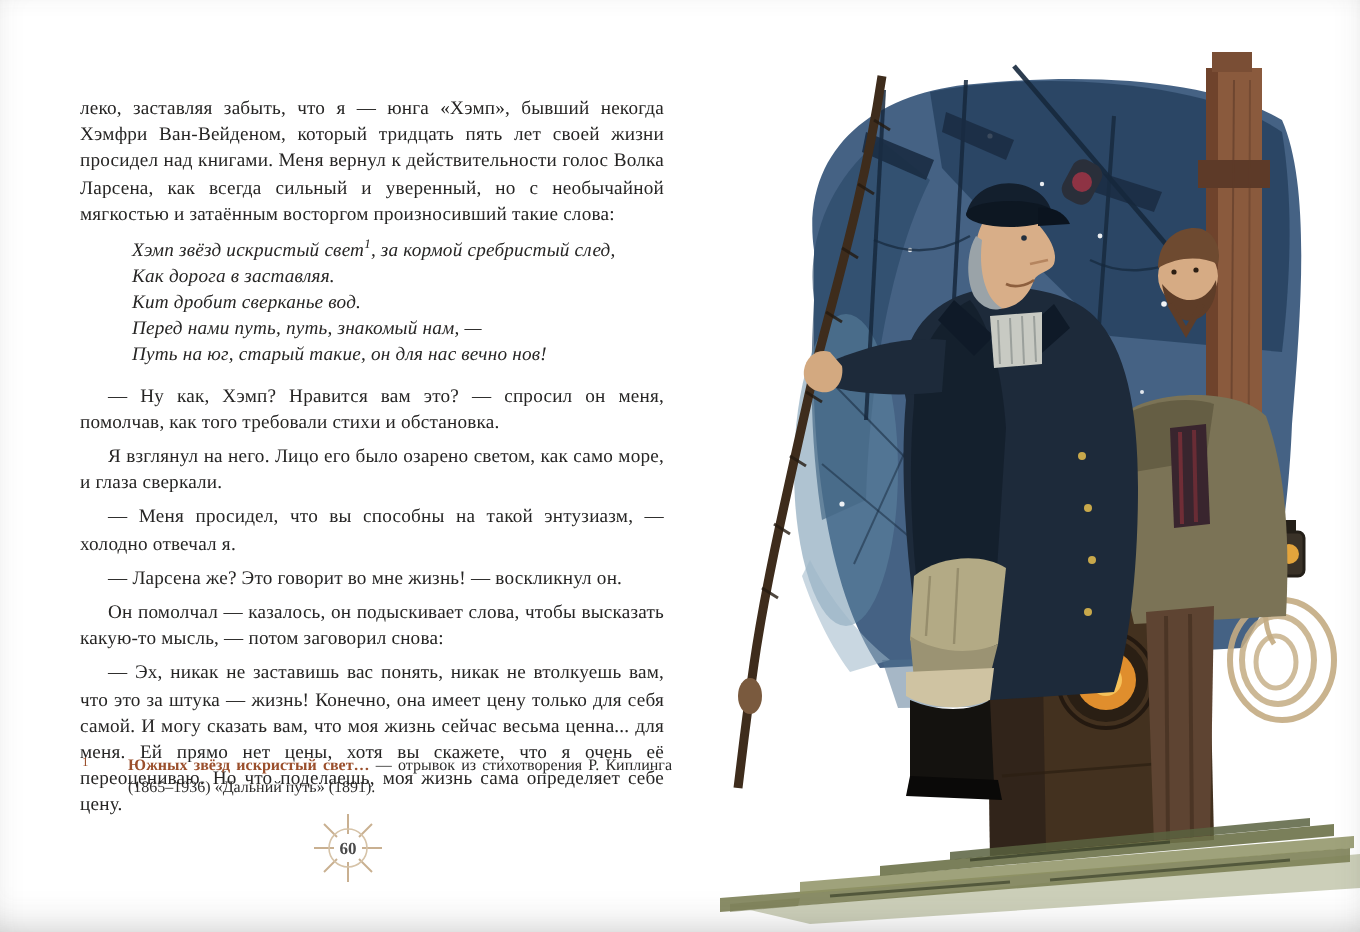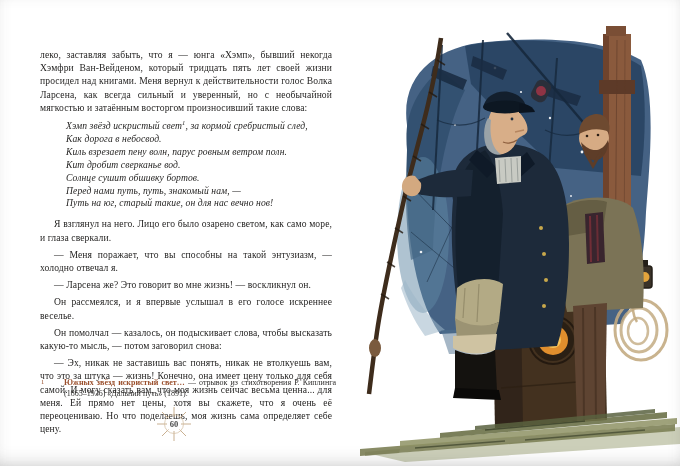--- a/index.html
+++ b/index.html
@@ -48,32 +48,30 @@
 
 <div class="spread">
 
   <div class="page-left">
     <div class="text-block">
 
       <p class="para opening">леко, заставляя забыть, что я — юнга «Хэмп», бывший некогда Хэмфри Ван-Вейденом, который тридцать пять лет своей жизни просидел над книгами. Меня вернул к действительности голос Волка Ларсена, как всегда сильный и уверенный, но с необычайной мягкостью и затаённым восторгом произносивший такие слова:</p>
 
       <div class="verse">
         <div class="verse-line"><span>Хэмп звёзд искристый свет</span><span class="sup">1</span><span>, за кормой сребристый след,</span></div>
-        <div class="verse-line">Как дорога в небосвод.</div>
-        <div class="verse-line">Киль взрезает пену волн, парус ровным ветром полн.</div>
+        <div class="verse-line">Как дорога в заставляя.</div>
         <div class="verse-line">Кит дробит сверканье вод.</div>
-        <div class="verse-line">Солнце сушит обшивку бортов.</div>
         <div class="verse-line">Перед нами путь, путь, знакомый нам, —</div>
         <div class="verse-line">Путь на юг, старый такие, он для нас вечно нов!</div>
       </div>
 
+      <p class="para">— Ну как, Хэмп? Нравится вам это? — спросил он меня, помолчав, как того требовали стихи и обстановка.</p>
       <p class="para">Я взглянул на него. Лицо его было озарено светом, как само море, и глаза сверкали.</p>
-      <p class="para">— Меня поражает, что вы способны на такой энтузиазм, — холодно отвечал я.</p>
+      <p class="para">— Меня просидел, что вы способны на такой энтузиазм, — холодно отвечал я.</p>
       <p class="para">— Ларсена же? Это говорит во мне жизнь! — воскликнул он.</p>
-      <p class="para">Он рассмеялся, и я впервые услышал в его голосе искреннее веселье.</p>
       <p class="para">Он помолчал — казалось, он подыскивает слова, чтобы высказать какую-то мысль, — потом заговорил снова:</p>
       <p class="para">— Эх, никак не заставишь вас понять, никак не втолкуешь вам, что это за штука — жизнь! Конечно, она имеет цену только для себя самой. И могу сказать вам, что моя жизнь сейчас весьма ценна... для меня. Ей прямо нет цены, хотя вы скажете, что я очень её переоцениваю. Но что поделаешь, моя жизнь сама определяет себе цену.</p>
     </div>
 
     <div class="footnote">
       <div class="footnote-inner">
         <span class="footnote-marker">1</span><span class="footnote-lead">Южных звёзд искристый свет…</span><span> — отрывок из стихотворения Р. Киплинга (1865–1936) «Дальний путь» (1891).</span>
       </div>
     </div>
 

